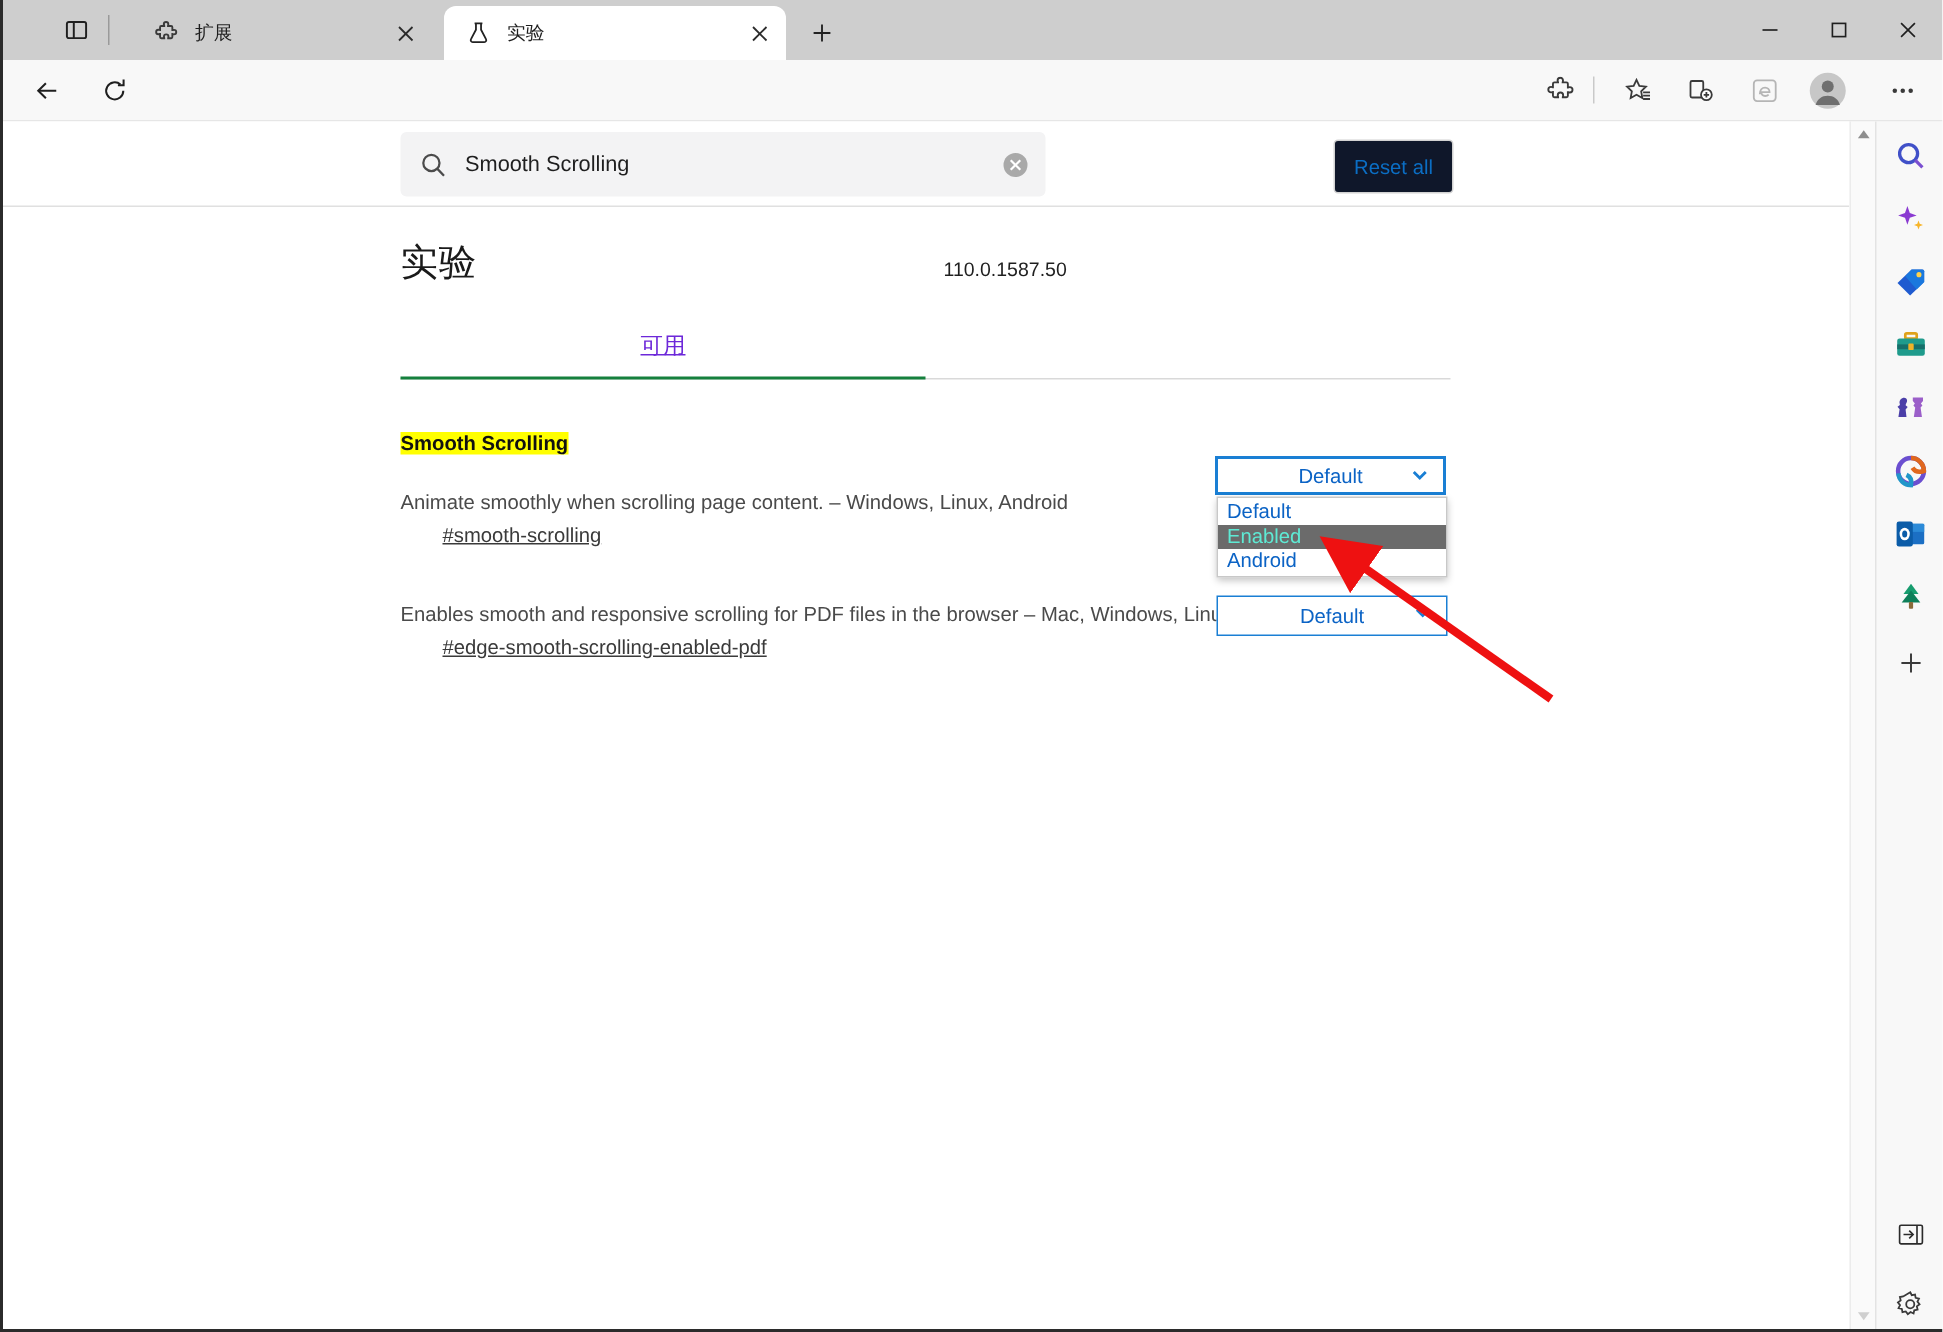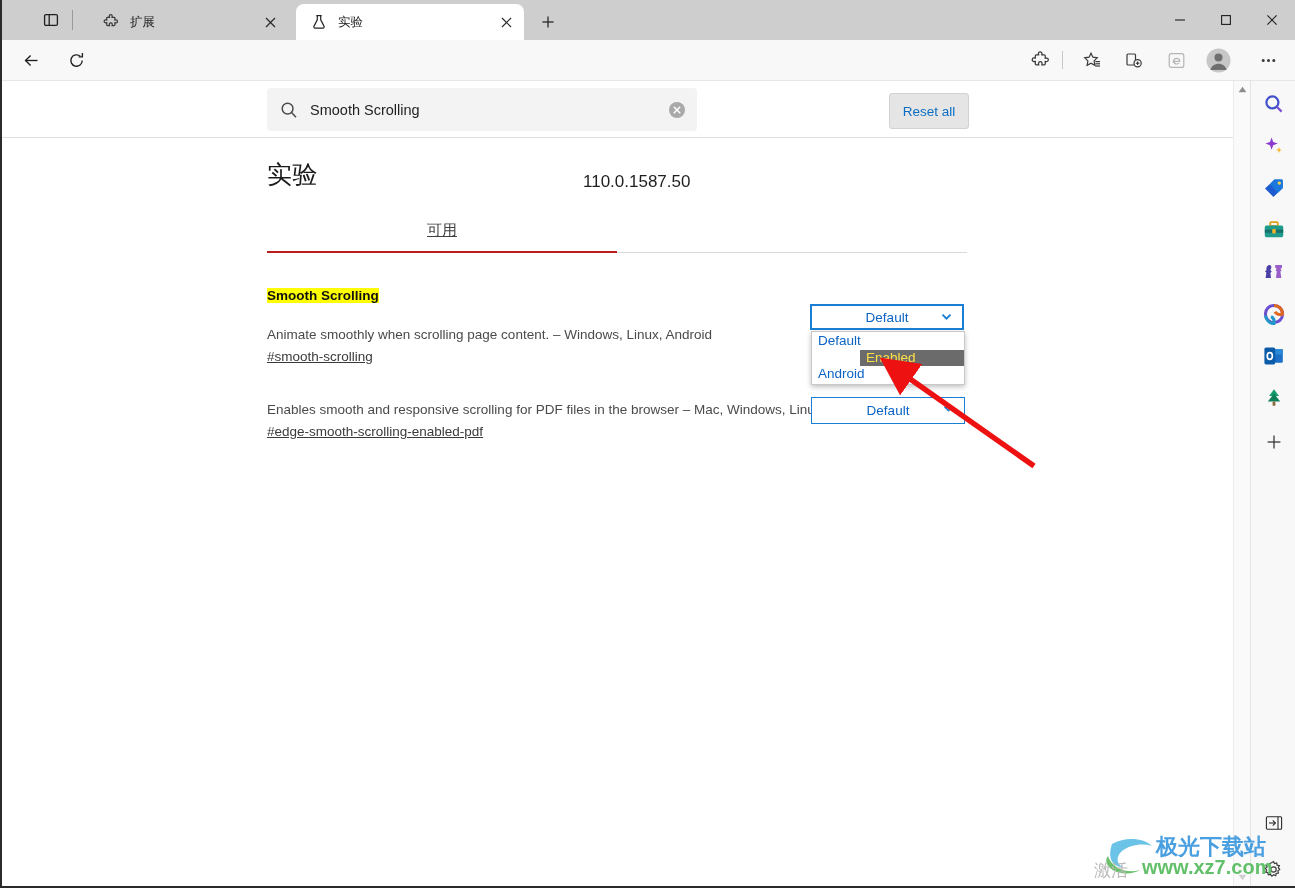--- a/index.html
+++ b/index.html
@@ -42,46 +42,46 @@
   .ob-right{position:absolute;right:10px;top:3px;display:flex;}
   .ob-btn{width:30px;height:24px;display:flex;align-items:center;justify-content:center;border-radius:4px;}
 
   
   .page{position:absolute;left:0;top:81px;width:1231px;height:805px;background:#ffffff;overflow:hidden;}
   .searchbar-row{position:absolute;left:0;top:0;width:1231px;height:56px;background:#ffffff;border-bottom:1px solid #e0e0e0;}
   .searchbox{position:absolute;left:265px;top:7px;width:430px;height:43px;background:#f3f3f4;border-radius:4px;display:flex;align-items:center;}
   .sb-magnifier{margin-left:13px;width:18px;height:18px;flex:none;}
   .sb-text{margin-left:12px;font-size:14.5px;color:#1f1f1f;flex:1;}
   .sb-clear{margin-right:11px;width:18px;height:18px;flex:none;}
-  .resetall{position:absolute;left:887px;top:93px;width:78px;height:34px;border:1px solid #d2d2d2;border-radius:3px;background:#e5e5e5;color:#0b6ec4;font-size:13.5px;display:flex;align-items:center;justify-content:center;}
+  .resetall{position:absolute;left:887px;top:93px;width:78px;height:34px;border:1px solid #d2d2d2;border-radius:3px;background:#0f172a;color:#0b6ec4;font-size:13.5px;display:flex;align-items:center;justify-content:center;}
 
   .h1{position:absolute;left:265px;top:158px;font-size:25px;color:#1a1a1a;font-weight:400;letter-spacing:.5px;}
-  .version{position:absolute;left:581px;top:172px;font-size:17px;color:#1f1f1f;}
+  .version{position:absolute;left:627px;top:172px;font-size:13px;color:#1f1f1f;}
 
   .tabs{position:absolute;left:265px;top:210px;width:700px;height:42px;border-bottom:1px solid #d9d9d9;}
   .ftab{position:absolute;top:0;height:41px;display:flex;align-items:center;justify-content:center;font-size:15px;}
-  .ftab.sel{color:#404040;border-bottom:2px solid #b91c1c;text-decoration:underline;}
+  .ftab.sel{color:#6d28d9;border-bottom:2px solid #15803d;text-decoration:underline;}
   .ftab.unsel{color:#3b3b3b;}
   #ftab0{left:0;width:350px;}
   #ftab1{left:350px;width:350px;}
 
   .flag{position:absolute;left:265px;width:700px;}
   .flag .ftitle{font-size:13.5px;color:#111;font-weight:bold;margin:0;line-height:18px;}
   .flag .ftitle .hl{background:#ffff00;}
   .flag .fdesc{font-size:13.5px;color:#4a4a4a;margin:21px 0 0 0;line-height:18px;}
-  .flag .flink{display:inline-block;margin-top:5px;font-size:13.5px;color:#3a3a3a;text-decoration:underline;}
+  .flag .flink{display:inline-block;margin-top:5px;font-size:13.5px;color:#3a3a3a;text-decoration:underline;margin-left:28px;}
 
   .selectbox{position:absolute;width:154px;height:26px;border:2px solid #1a7fd4;background:#fff;
              display:flex;align-items:center;justify-content:center;color:#0b63c5;font-size:13.5px;box-sizing:border-box;}
   .selectbox .caret{position:absolute;right:9px;top:4px;}
   .selectbox.flat{border:1px solid #1a7fd4;height:27px;}
 
   .dropdown{position:absolute;width:154px;background:#ffffff;border:1px solid #c8c8c8;box-shadow:0 2px 5px rgba(0,0,0,.25);z-index:30;padding:1px 0;box-sizing:border-box;}
   .dd-opt{height:16.5px;line-height:16.5px;padding-left:6px;font-size:13.5px;color:#0b63c5;}
-  .dd-opt.hot{background:#6b6b6b;color:#fde047;margin-left:48px;}
+  .dd-opt.hot{background:#6b6b6b;color:#5eead4;}
 
   
   .sidebar{position:absolute;left:1248px;top:81px;width:45px;height:805px;background:#f8f8f8;border-left:1px solid #e3e3e3;}
   .sb-item{position:absolute;left:7px;width:31px;height:31px;display:flex;align-items:center;justify-content:center;border-radius:5px;}
 
   
   .vscroll{position:absolute;left:1231px;top:81px;width:17px;height:805px;background:#fafafa;border-left:1px solid #ececec;}
   .vs-arrow{position:absolute;left:0;width:17px;height:17px;display:flex;align-items:center;justify-content:center;}
   .vs-up{top:0;}
   .vs-down{bottom:0;}
@@ -413,29 +413,20 @@
     </div>
 
     <div class="sb-item" style="top:773px">
       <svg width="19" height="19" viewBox="0 0 19 19" fill="none" stroke="#3a3a3a" stroke-width="1.2">
         <circle cx="9.5" cy="9.5" r="2.7"></circle>
         <path d="M9.5 1.5l1.0 2.0 2.2-.5 .4 2.2 2.2 .5-1.0 2.0 1.4 1.8-1.8 1.4 .5 2.2-2.2 .4-.5 2.2-2.0-1.0-1.8 1.4-1.4-1.8-2.2 .5-.4-2.2-2.2-.5 1.0-2.0-1.4-1.8 1.8-1.4-.5-2.2 2.2-.4z"></path>
       </svg>
     </div>
   </div>
 
-  <div class="watermark">
-    <svg width="200" height="62" viewBox="0 0 200 62">
-      <path d="M18 18c14-8 32-6 40 2-10-3-22-1-30 5-6 5-6 13 1 16-10 0-16-8-11-23z" fill="#5bbde4" opacity=".9"></path>
-      <path d="M14 30c4 12 18 18 32 14-8 5-22 5-30-2-4-4-5-8-2-12z" fill="#5cb85c" opacity=".9"></path>
-      <text x="62" y="28" font-family="'Liberation Sans',sans-serif" font-size="22" font-weight="bold" fill="#4a9fe0">极光下载站</text>
-      <text x="48" y="48" font-family="'Liberation Sans',sans-serif" font-size="20" font-weight="bold" fill="#63c06a">www.xz7.com</text>
-      <text x="0" y="50" font-family="'Liberation Sans',sans-serif" font-size="17" fill="#b9b9b9">激活</text>
-    </svg>
-  </div>
 
   <svg class="annot">
     <defs>
       <marker id="ah" markerWidth="7" markerHeight="7" refX="5.6" refY="3.5" orient="auto">
         <polygon points="0,0 7,3.5 0,7" fill="#ee1111"></polygon>
       </marker>
     </defs>
     <line x1="1032" y1="466" x2="884" y2="362" stroke="#ee1111" stroke-width="5.5" marker-end="url(#ah)"></line>
   </svg>
 

